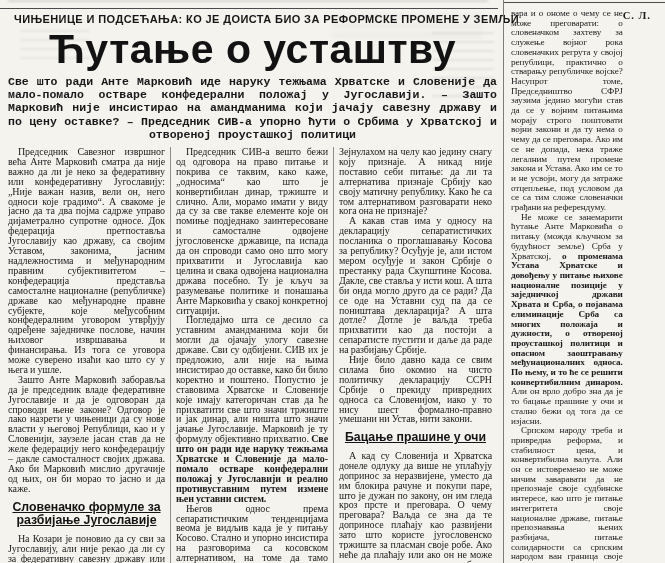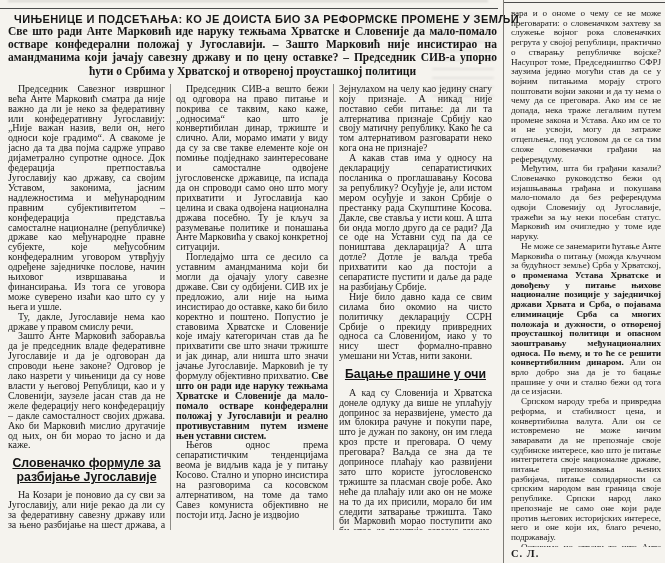--- a/index.html
+++ b/index.html
@@ -24,36 +24,36 @@
 
   .rule { position:absolute; background:#4c4c4c; height:1px; }
   #toprule-left { left:0; top:8px; width:498px; }
   #toprule-right { left:504px; top:2px; width:161px; }
 
   .main { position:relative; display:flex; width:665px; height:563px; }
 
   .left-zone { width:503px; box-sizing:border-box; padding:0 6px 0 8px; }
   .right-zone {
     width:162px; box-sizing:border-box; border-left:1px solid #7d7b76;
-    padding:9px 4px 2px 7px; display:flex; flex-direction:column; overflow:hidden;
+    padding:9px 4px 2px 7px; display:flex; flex-direction:row; overflow:hidden;
   }
   .right-zone .colwrap { flex:1 1 auto; overflow:hidden; }
 
   .kicker {
     margin:13px 0 0 6px;
     font-family:"Liberation Sans", sans-serif; font-weight:bold;
     font-size:11px; letter-spacing:0.4px; white-space:nowrap; color:#161616;
   }
   .headline {
     margin:3px 0 4px; text-align:center;
     font-family:"Liberation Sans", sans-serif; font-weight:bold;
     font-size:41px; line-height:43px; letter-spacing:0.5px; color:#121212;
   }
   .lead {
-    margin:0; font-family:Liberation Serif, serif; font-weight:bold;
+    margin:0; font-family:Liberation Mono, monospace; font-weight:bold;
     font-size:11.5px; line-height:13.2px;
     text-align:justify; text-align-last:center; color:#171717;
   }
 
   .cols { display:flex; margin-top:6px; height:446px; overflow:hidden; }
   .col { width:163.6px; box-sizing:border-box; padding:0 5px; overflow:hidden; }
   .col:first-child { padding-left:0; }
   .col:not(:last-child) { border-right:1px solid #8e8c87; }
 
   .body-p {
@@ -85,25 +85,25 @@
   <div class="ghost" id="ghost-kicker-right"></div>
   <div class="ghost" id="ghost-head-side"></div>
   <div class="ghost" id="ghost-head-left"></div>
 
   <div class="rule" id="toprule-left"></div>
   <div class="rule" id="toprule-right"></div>
 
   <div class="main">
     <div class="left-zone">
       <div class="kicker">ЧИЊЕНИЦЕ И ПОДСЕЋАЊА: КО ЈЕ ДОИСТА БИО ЗА РЕФОРМСКЕ ПРОМЕНЕ У ЗЕМЉИ</div>
+      <h1 class="headline">Ћутање о усташтву</h1>
       <p class="lead">Све што ради Анте Марковић иде наруку тежњама Хрватске и Словеније да мало-помало остваре конфедерални положај у Југославији. – Зашто Марковић није инсистирао на амандманима који јачају савезну државу и по цену оставке? – Председник СИВ-а упорно ћути о Србима у Хрватској и отвореној проусташкој политици</p>
       <div class="cols">
         <div class="col">
             <p class="body-p indent"><span>Председник Савезног извршног већа Анте Марковић сматра да није важно да ли је неко за федеративну или конфедеративну Југославију: „Није важан назив, вели он, него односи које градимо“. А свакоме је јасно да та два појма садрже управо дијаметрално супротне односе. Док федерација претпоставља Југославију као државу, са својим Уставом, законима, јасним надлежностима и међународним правним субјективитетом – конфедерација представља самосталне националне (републичке) државе као међународне правне субјекте, које међусобним конфедералним уговором утврђују одређене заједничке послове, начин њиховог извршавања и финансирања. Из тога се уговора може суверено изаћи као што су у њега и ушле.</span></p>
-            <p class="body-p indent"><span>Ту, дакле, Југославије нема као државе у правом смислу речи.</span></p>
             <p class="body-p indent"><span>Зашто Анте Марковић заборавља да је председник владе федеративне Југославије и да је одговоран да спроводи њене законе? Одговор је лако назрети у чињеници да су нове власти у његовој Републици, као и у Словенији, заузеле јасан став да не желе федерацију него конфедерацију – дакле самосталност својих држава. Ако би Марковић мислио другачије од њих, он би морао то јасно и да каже.</span></p>
             <h3 class="subhead">Словеначко формуле за разбијање Југославије</h3>
             <p class="body-p indent"><span>На Козари је поновио да су сви за Југославију, али није рекао да ли су за федеративну савезну државу или за њено разбијање на шест држава, а потом за неки лабави конфедеративни уговор. Зна се, ипак, врло добро ко је за какву Ју-</span></p>
           </div>
         <div class="col">
             <p class="body-p indent"><span>Председник СИВ-а вешто бежи од одговора на право питање и покрива се таквим, како каже, „односима“ као што је конвертибилан динар, тржиште и слично. Али, морамо имати у виду да су за све такве елементе које он помиње подједнако заинтересоване и самосталне одвојене југословенске државице, па испада да он спроводи само оно што могу прихватити и Југославија као целина и свака одвојена национална држава посебно. Ту је кључ за разумевање политике и понашања Анте Марковића у свакој конкретној ситуацији.</span></p>
             <p class="body-p indent"><span>Погледајмо шта се десило са уставним амандманима који би могли да ојачају улогу савезне државе. Сви су одбијени. СИВ их је предложио, али није на њима инсистирао до оставке, како би било коректно и поштено. Попустио је ставовима Хрватске и Словеније које имају категоричан став да ће прихватити све што значи тржиште и јак динар, али ништа што значи јачање Југославије. Марковић је ту формулу објективно прихватио. </span><span class="b">Све што он ради иде наруку тежњама Хрватске и Словеније да мало-помало остваре конфедерални положај у Југославији и реално противуставним путем измене њен уставни систем.</span></p>
             <p class="body-p indent"><span>Његов однос према сепаратистичким тенденцијама веома је видљив када је у питању Косово. Стално и упорно инсистира на разговорима са косовском алтернативом, на томе да тамо Савез комуниста објективно не постоји итд. Јасно је издвојио </span></p>
           </div>
         <div class="col">
@@ -111,21 +111,20 @@
             <p class="body-p indent"><span>А какав став има у односу на декларацију сепаратистичких посланика о проглашавању Косова за републику? Осуђује је, али истом мером осуђује и закон Србије о престанку рада Скупштине Косова. Дакле, све ставља у исти кош. А шта би онда могло друго да се ради? Да се оде на Уставни суд па да се поништава декларација? А шта дотле? Дотле је ваљда треба прихватити као да постоји а сепаратисте пустити и даље да раде на разбијању Србије.</span></p>
             <p class="body-p indent"><span>Није било давно када се свим силама био окомио на чисто политичку декларацију ССРН Србије о прекиду привредних односа са Словенијом, иако у то нису шест формално-правно умешани ни Устав, нити закони.</span></p>
             <h3 class="subhead">Бацање прашине у очи</h3>
             <p class="body-p indent"><span>А кад су Словенија и Хрватска донеле одлуку да више не уплаћују допринос за неразвијене, уместо да им блокира рачуне и покупи паре, што је дужан по закону, он им гледа кроз прсте и преговара. О чему преговара? Ваљда се зна да те доприносе плаћају као развијени зато што користе југословенско тржиште за пласман своје робе. Ако неће да плаћају или ако он не може на то да их присили, морало би им следити затварање тржишта. Тако би Марковић морао поступити ако би хтео да поштује савезне законе. Али, он то чини само онолико колико му одговара.</span></p>
           </div>
       </div>
     </div>
     <div class="right-zone">
       <div class="colwrap">
           <p class="body-p"><span>вара и о ономе о чему се не може преговарати: о словеначком захтеву за служење војног рока словеначких регрута у својој републици, практично о стварању републичке војске? Насупрот томе, Председништво СФРЈ заузима једино могући став да се у војним питањима морају строго поштовати војни закони и да ту нема о чему да се преговара. Ако им се не допада, нека траже легалним путем промене закона и Устава. Ако им се то и не усвоји, могу да затраже отцепљење, под условом да се са тим сложе словеначки грађани на референдуму.</span></p>
-          <p class="body-p indent"><span>Међутим, шта би грађани казали? Словеначко руководство бежи од изјашњавања грађана и покушава мало-помало да без референдума одвоји Словенију од Југославије, тражећи за њу неки посебан статус. Марковић им очигледно у томе иде наруку.</span></p>
           <p class="body-p indent"><span>Не може се занемарити ћутање Анте Марковића о питању (можда кључном за будућност земље) Срба у Хрватској, </span><span class="b">о променама Устава Хрватске и довођењу у питање њихове националне позиције у заједничкој држави Хрвата и Срба, о појавама елиминације Срба са многих положаја и дужности, о отвореној проусташкој политици и опасном заоштравању међунационалних односа. По њему, и то ће се решити конвертибилним динаром.</span><span> Али он врло добро зна да је то бацање прашине у очи и стално бежи од тога да се изјасни.</span></p>
           <p class="body-p indent"><span>Српском народу треба и привредна реформа, и стабилност цена, и конвертибилна валута. Али он се истовремено не може ничим заваравати да не препознаје своје судбинске интересе, као што је питање интегритета своје националне државе, питање препознавања њених разбијача, питање солидарности са српским народом ван граница своје републике. Српски народ лако препознаје не само оне који раде против његових историјских интересе, него и оне који их, благо речено, подржавају.</span></p>
           <p class="body-p indent"><span>Оставимо по страни то што Анте Марковић злоупотребљава положај председника СИВ-а да пропагира своју странку. Та пропаганда у Србији неће проћи.</span></p>
         </div>
       <div class="sig">С. Л.</div>
     </div>
   </div>
 
 </div>
 

